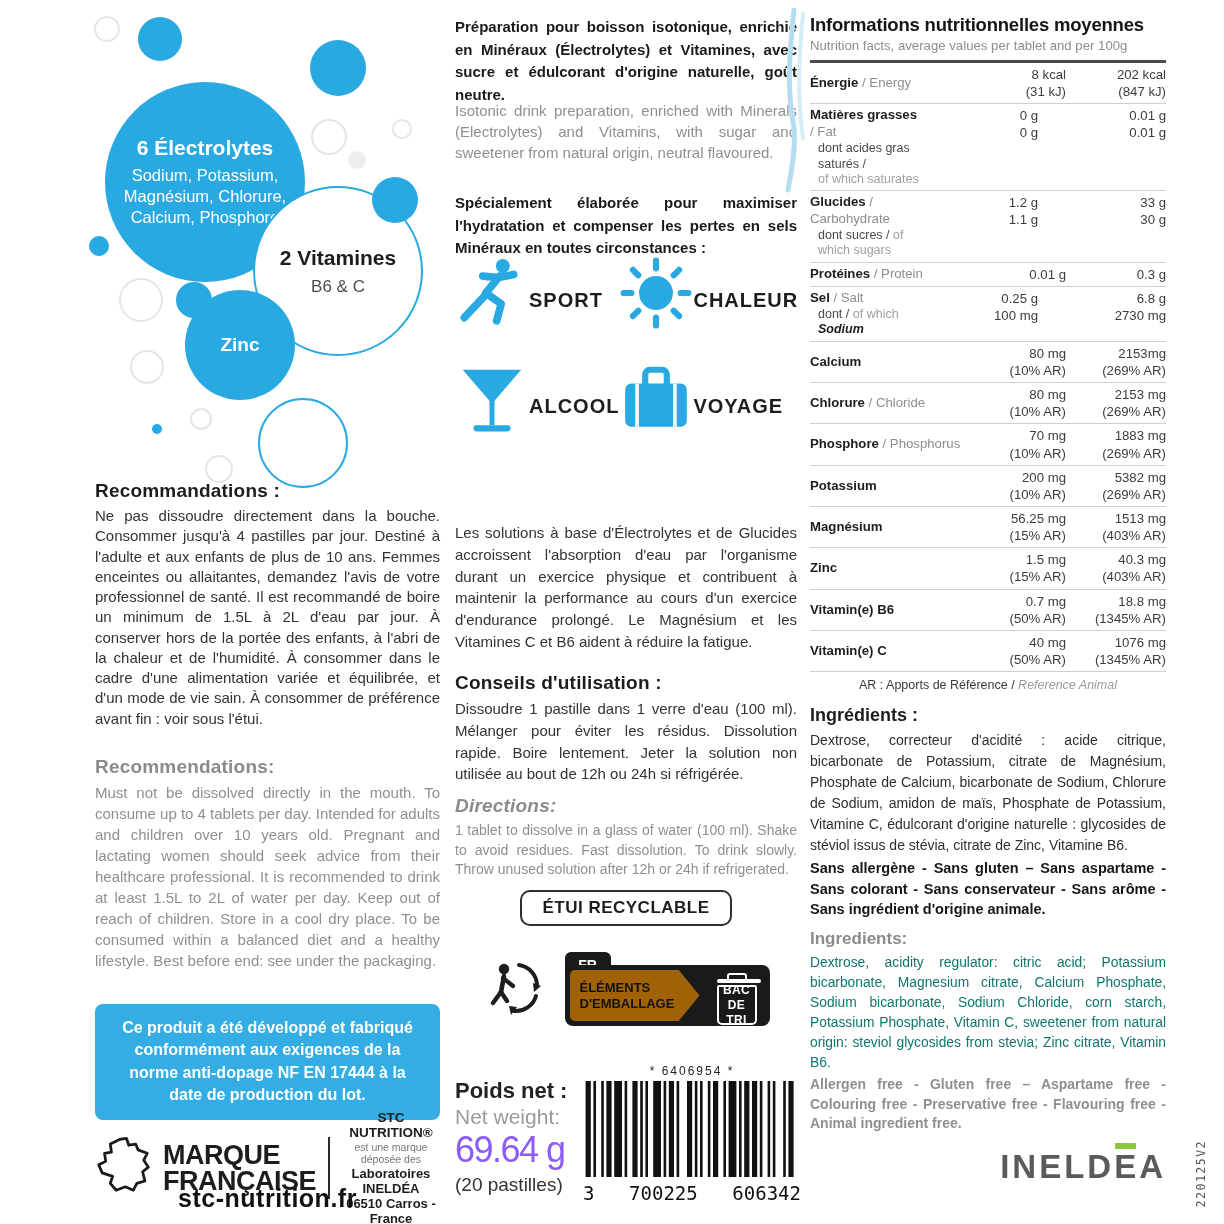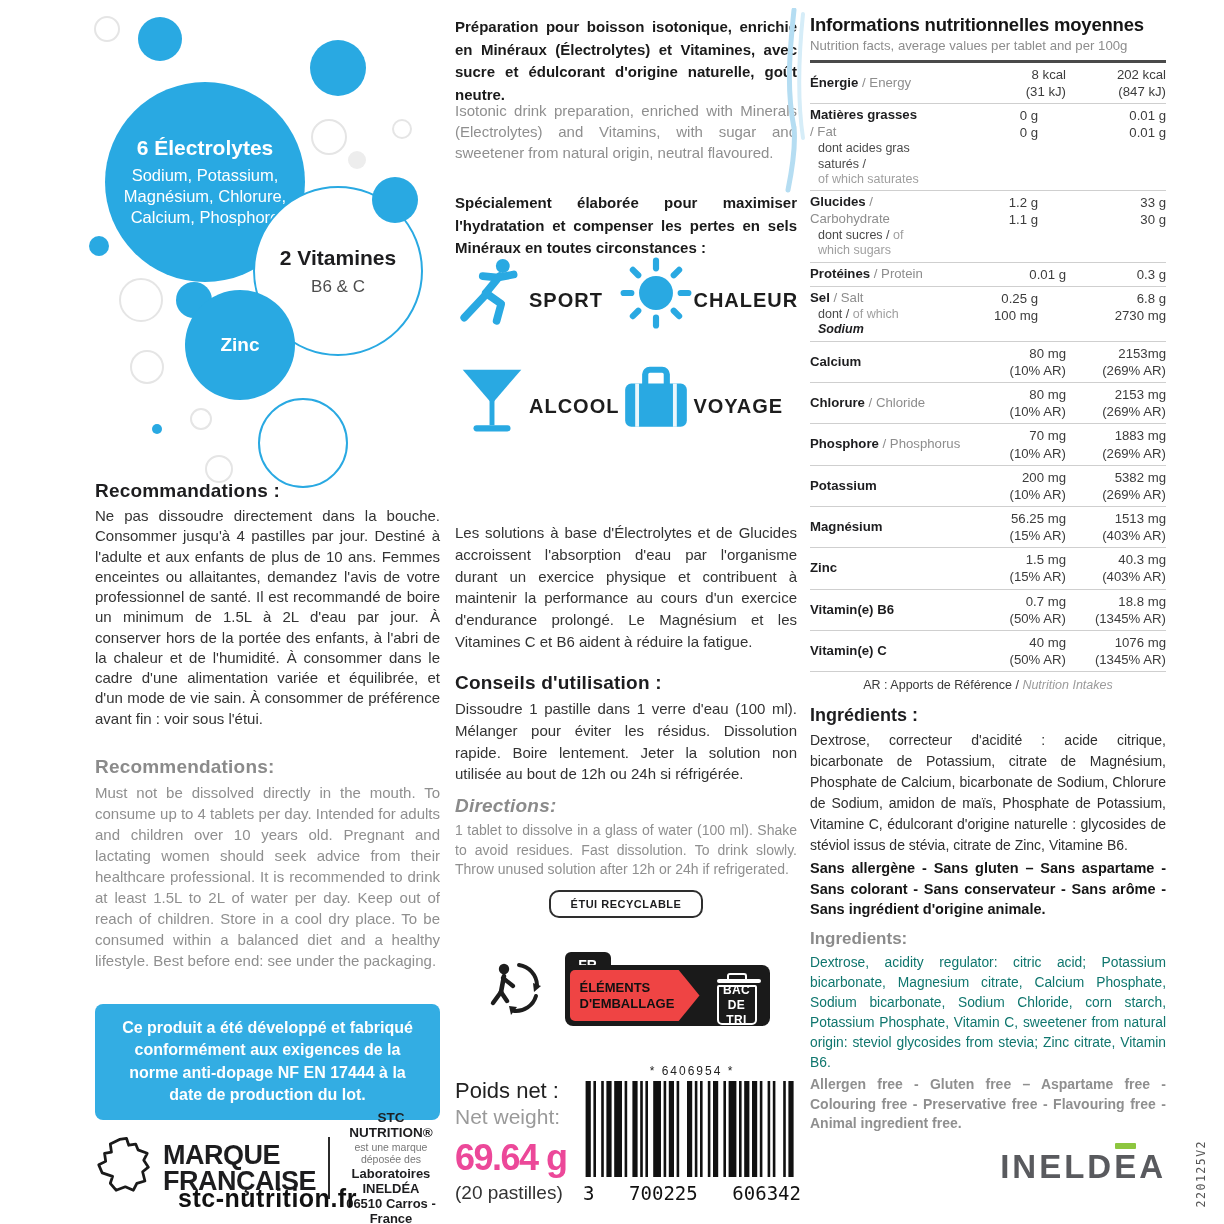--- a/index.html
+++ b/index.html
@@ -47,45 +47,45 @@
   .website{position:absolute;left:95px;top:1184px;width:345px;text-align:center;font-weight:bold;
     font-size:25px;letter-spacing:.5px;color:#111;}
   
   .icons{position:absolute;left:455px;top:256px;width:342px;display:grid;
     grid-template-columns:1fr 1fr;row-gap:28px;}
   .icell{display:flex;flex-direction:row;align-items:center;}
   .icell svg{width:74px;height:74px;}
   .ilabel{margin-top:10px;font-weight:bold;font-size:20px;letter-spacing:1px;color:#1d1d1d;}
   .etuiwrap{position:absolute;left:455px;top:890px;width:342px;display:flex;justify-content:center;}
   .etui{border:2.5px solid #2e2e2e;border-radius:10px;padding:6px 20px;font-weight:bold;
-    font-size:11px;letter-spacing:.5px;color:var(--dark);}
+    font-size:17px;letter-spacing:.5px;color:var(--dark);}
   .recyrow{position:absolute;left:455px;top:952px;width:342px;display:flex;align-items:center;
     justify-content:center;gap:18px;}
   
   .pkbadge{position:relative;width:205px;height:74px;}
   .pk-tab{position:absolute;left:0;top:0;width:46px;height:26px;background:#1a1a1a;
     border-radius:6px 6px 0 0;color:#fff;font-weight:bold;font-size:14px;display:flex;
     align-items:center;justify-content:center;}
   .pk-body{position:absolute;left:0;top:13px;right:0;bottom:0;background:#1a1a1a;border-radius:8px;}
-  .pk-white{position:absolute;left:5px;top:18px;width:130px;height:51px;background:#ef4444;
+  .pk-white{position:absolute;left:5px;top:18px;width:130px;height:51px;background:#a16207;
     border-radius:5px 0 0 5px;clip-path:polygon(0 0,84% 0,100% 50%,84% 100%,0 100%);
     display:flex;flex-direction:column;justify-content:center;padding-left:10px;box-sizing:border-box;}
   .pk-white div{font-weight:bold;font-size:13px;line-height:1.2;color:#111;}
   .pk-binlid{position:absolute;right:9px;top:27px;width:44px;height:4px;background:#fff;border-radius:2px;}
   .pk-binhandle{position:absolute;right:23px;top:21px;width:16px;height:6px;border:2px solid #fff;
     border-bottom:none;border-radius:3px 3px 0 0;}
   .pk-bin{position:absolute;right:13px;top:33px;width:36px;height:36px;border:2.5px solid #fff;
     border-radius:2px 2px 5px 5px;display:flex;flex-direction:column;align-items:center;
     justify-content:center;color:#fff;font-size:12px;font-weight:bold;line-height:1.25;
     letter-spacing:.4px;}
   
   .weight{position:absolute;left:455px;top:1078px;width:130px;}
-  .weight .wfr{font-size:22px;color:#222;}
+  .weight .wfr{font-size:22px;color:#222;font-weight:bold;}
   .weight .wen{font-size:21px;color:#9a9a9a;margin-top:1px;}
-  .weight .wval{font-size:36px;font-weight:bold;color:#ec4899;letter-spacing:-1.5px;margin-top:8px;}
+  .weight .wval{font-size:36px;font-weight:normal;color:#8b5cf6;letter-spacing:-1.5px;}
   .weight .wcount{font-size:19px;color:#333;margin-top:3px;}
   .bc{position:absolute;left:583px;top:1064px;width:218px;}
   .bc-top{text-align:center;font-size:12px;letter-spacing:2px;color:#222;margin-bottom:3px;}
   .bc-digits{display:flex;justify-content:space-between;font-size:19px;margin-top:1px;color:#111;
     font-family:"DejaVu Sans Mono",monospace;}
   
   .splash{position:absolute;left:780px;top:8px;}
   .rightcol{position:absolute;left:810px;top:14px;width:356px;}
   .ntitle{font-weight:bold;font-size:18.5px;white-space:nowrap;letter-spacing:-.2px;color:#161616;}
   .nsub{font-size:13.2px;color:#8d8d8d;white-space:nowrap;margin-top:2px;}
@@ -517,21 +517,21 @@
           <div>40 mg</div>
           <div>(50% AR)</div>
         </div>
       <div class="nc c2">
           <div>1076 mg</div>
           <div>(1345% AR)</div>
         </div>
     </div>
 
     <div class="arfoot">
-      <span>AR : Apports de Référence / </span><span class="i">Nutrition Intakes</span>
+      <span>AR : Apports de Référence / </span><span class="i">Reference Animal</span>
     </div>
 
     <div class="ing-h">Ingrédients :</div>
     <div class="ing-body">Dextrose, correcteur d'acidité : acide citrique, bicarbonate de Potassium, citrate de Magnésium, Phosphate de Calcium, bicarbonate de Sodium, Chlorure de Sodium, amidon de maïs, Phosphate de Potassium, Vitamine C, édulcorant d'origine naturelle : glycosides de stéviol issus de stévia, citrate de Zinc, Vitamine B6.</div>
     <div class="ing-claims">Sans allergène - Sans gluten – Sans aspartame - Sans colorant - Sans conservateur - Sans arôme - Sans ingrédient d'origine animale.</div>
     <div class="ing-h gray">Ingredients:</div>
     <div class="ing-body gray">Dextrose, acidity regulator: citric acid; Potassium bicarbonate, Magnesium citrate, Calcium Phosphate, Sodium bicarbonate, Sodium Chloride, corn starch, Potassium Phosphate, Vitamin C, sweetener from natural origin: steviol glycosides from stevia; Zinc citrate, Vitamin B6.</div>
     <div class="ing-claims gray">Allergen free - Gluten free – Aspartame free - Colouring free - Preservative free - Flavouring free - Animal ingredient free.</div>
   </div>
 

